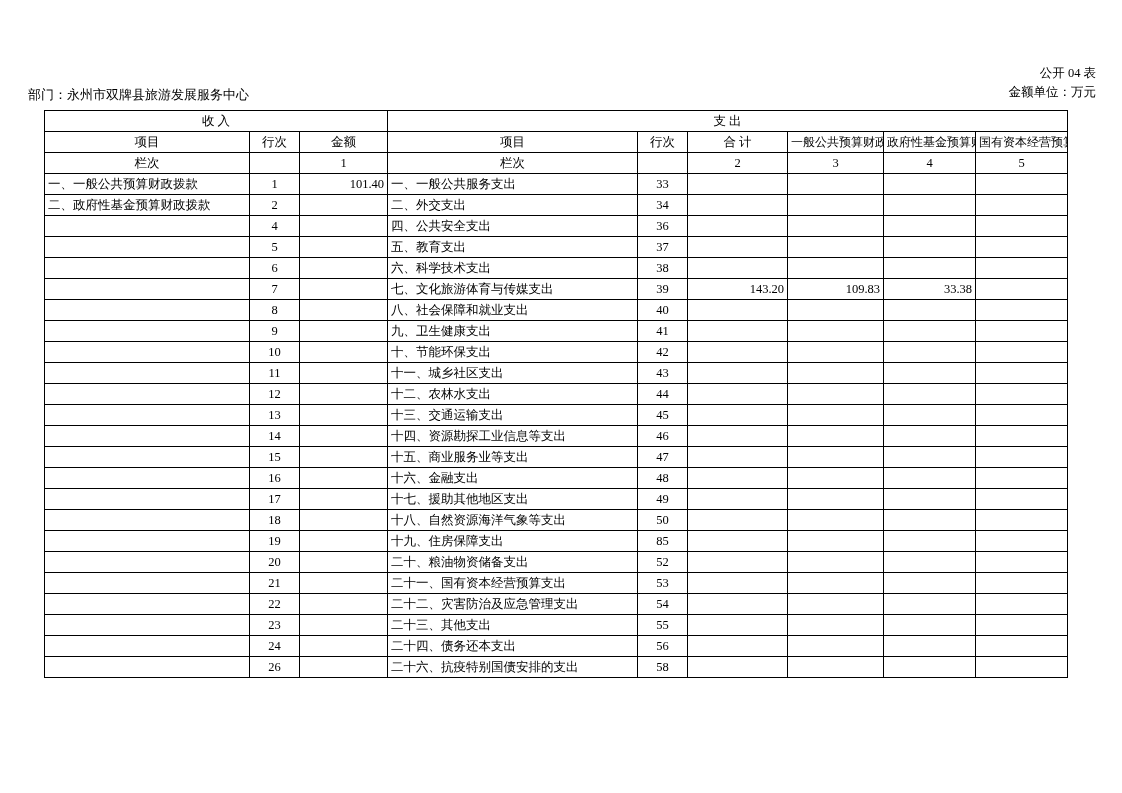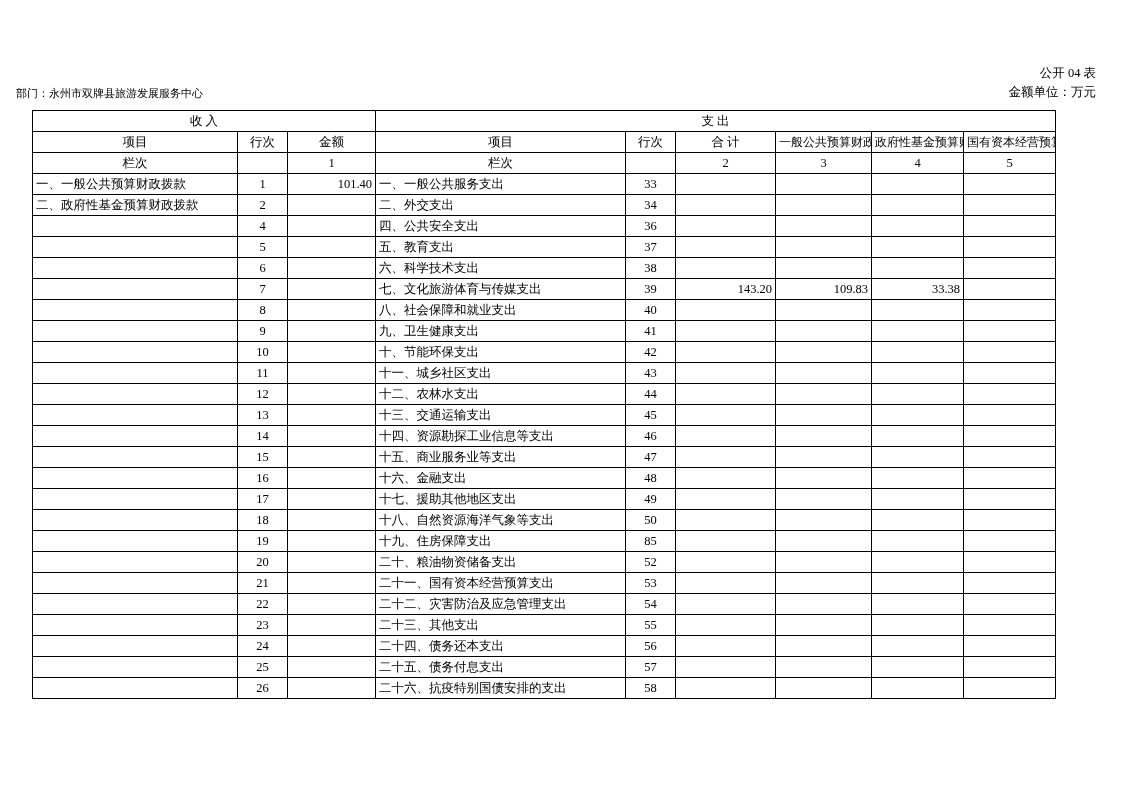--- a/index.html
+++ b/index.html
@@ -24,27 +24,27 @@
   .top-right {
     position: absolute;
     right: 26px;
     top: 64px;
     text-align: right;
     font-size: 12.5px;
     line-height: 19px;
   }
   .dept-line {
     position: absolute;
-    left: 16px;
+    left: 28px;
     top: 86px;
-    font-size: 11px;
+    font-size: 13px;
   }
   table.sheet {
     position: absolute;
-    left: 32px;
+    left: 44px;
     top: 110px;
     border-collapse: collapse;
     table-layout: fixed;
     width: 890px;
     font-size: 12.5px;
     padding-left: 36px;
   }
   table.sheet td {
     border: 1px solid #000000;
     padding: 0 3px;
@@ -376,31 +376,20 @@
           <td class="c-right"></td>
           <td class="c-left">二十四、债务还本支出</td>
           <td class="c-center">56</td>
           <td class="c-right"></td>
           <td class="c-right"></td>
           <td class="c-right"></td>
           <td class="c-right"></td>
         </tr>
         <tr>
           <td class="c-left"></td>
-          <td class="c-center">25</td>
-          <td class="c-right"></td>
-          <td class="c-left">二十五、债务付息支出</td>
-          <td class="c-center">57</td>
-          <td class="c-right"></td>
-          <td class="c-right"></td>
-          <td class="c-right"></td>
-          <td class="c-right"></td>
-        </tr>
-        <tr>
-          <td class="c-left"></td>
           <td class="c-center">26</td>
           <td class="c-right"></td>
           <td class="c-left">二十六、抗疫特别国债安排的支出</td>
           <td class="c-center">58</td>
           <td class="c-right"></td>
           <td class="c-right"></td>
           <td class="c-right"></td>
           <td class="c-right"></td>
         </tr>
       </tbody>

